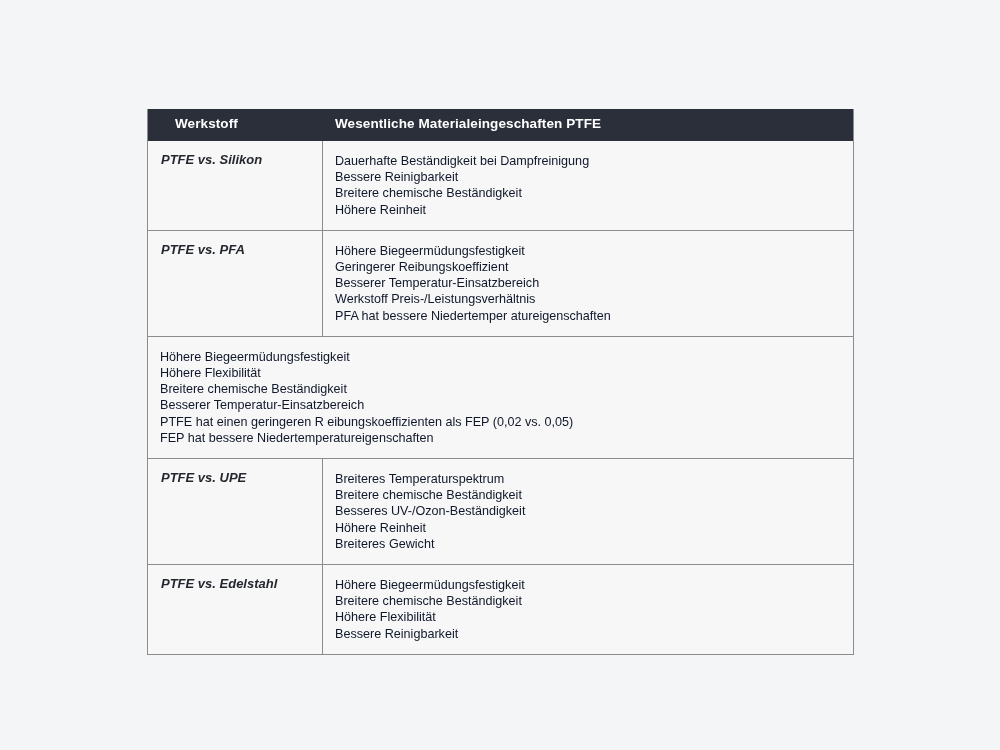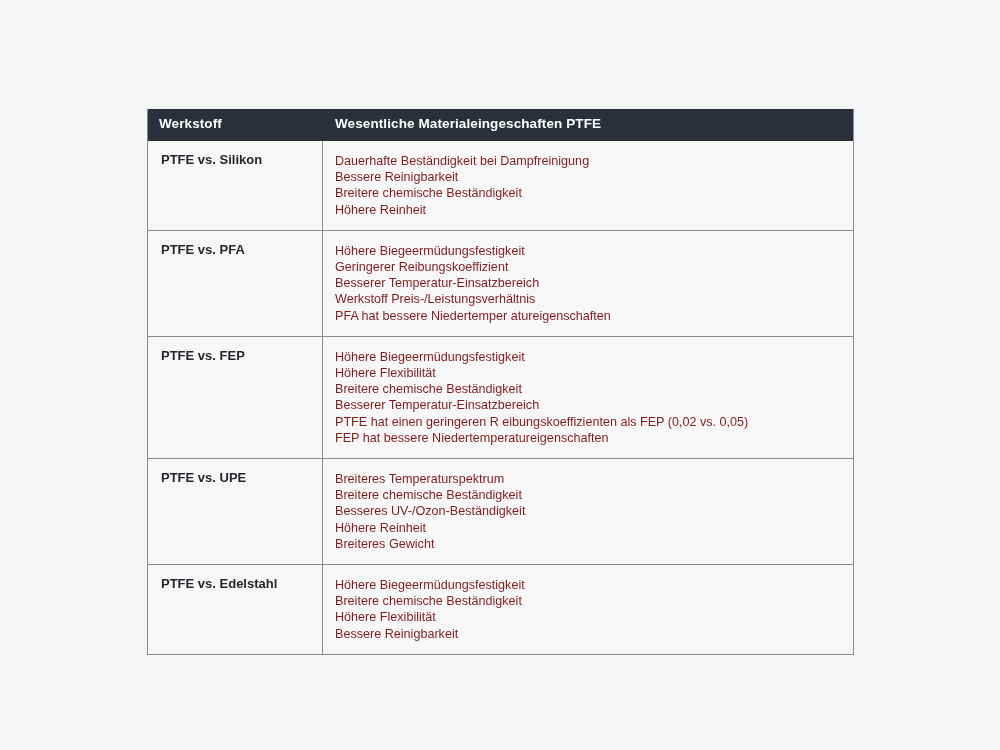--- a/index.html
+++ b/index.html
@@ -34,21 +34,21 @@
   .th {
     color: #ffffff;
     font-size: 13.5px;
     font-weight: bold;
     letter-spacing: 0.1px;
     padding: 7px 0 8px 0;
     line-height: 1.2;
   }
   .th-left {
     width: 175px;
-    padding-left: 11px;
+    padding-left: 27px;
     box-sizing: border-box;
   }
   .th-right {
     flex: 1;
     padding-left: 12px;
     box-sizing: border-box;
   }
 
   .tbody-row {
     display: flex;
@@ -61,33 +61,34 @@
 
   .td-label {
     width: 175px;
     box-sizing: border-box;
     padding: 11px 8px 10px 13px;
     border-right: 1px solid #8c8c8c;
     color: #24282e;
     font-size: 13px;
     font-weight: bold;
     line-height: 1.25;
+    font-style: italic;
   }
 
   .td-features {
     flex: 1;
     box-sizing: border-box;
     padding: 12px 10px 12px 12px;
     display: flex;
     flex-direction: column;
     justify-content: center;
   }
 
   .feature-line {
-    color: #7f1d1d;
+    color: #0f172a;
     font-size: 12.6px;
     line-height: 16.2px;
     white-space: pre;
   }
 </style>
 </head>
 <body>
 
 <div id="comparison-table">
   <div class="thead-row">
@@ -108,21 +109,20 @@
         <div class="td-label">PTFE vs. PFA</div>
         <div class="td-features">
           <div class="feature-line">Höhere Biegeermüdungsfestigkeit</div>
           <div class="feature-line">Geringerer Reibungskoeffizient</div>
           <div class="feature-line">Besserer Temperatur-Einsatzbereich</div>
           <div class="feature-line">Werkstoff Preis-/Leistungsverhältnis</div>
           <div class="feature-line">PFA hat bessere Niedertemper atureigenschaften</div>
         </div>
       </div>
       <div class="tbody-row">
-        <div class="td-label">PTFE vs. FEP</div>
         <div class="td-features">
           <div class="feature-line">Höhere Biegeermüdungsfestigkeit</div>
           <div class="feature-line">Höhere Flexibilität</div>
           <div class="feature-line">Breitere chemische Beständigkeit</div>
           <div class="feature-line">Besserer Temperatur-Einsatzbereich</div>
           <div class="feature-line">PTFE hat einen geringeren R eibungskoeffizienten als FEP (0,02 vs. 0,05)</div>
           <div class="feature-line">FEP hat bessere Niedertemperatureigenschaften</div>
         </div>
       </div>
       <div class="tbody-row">

